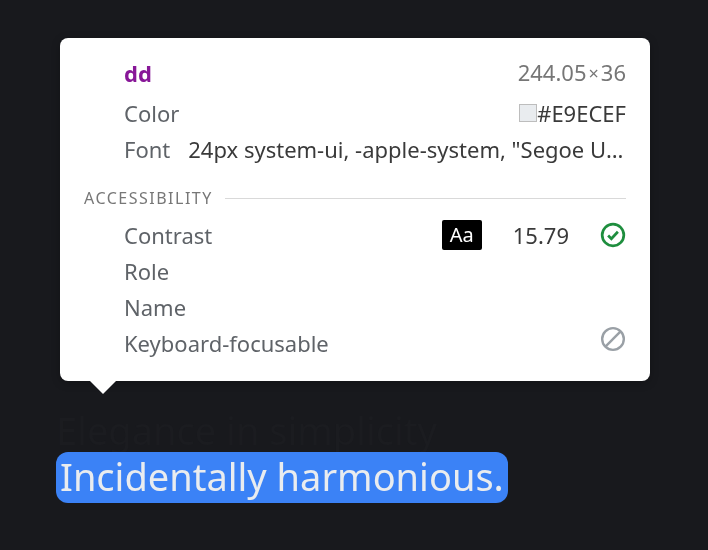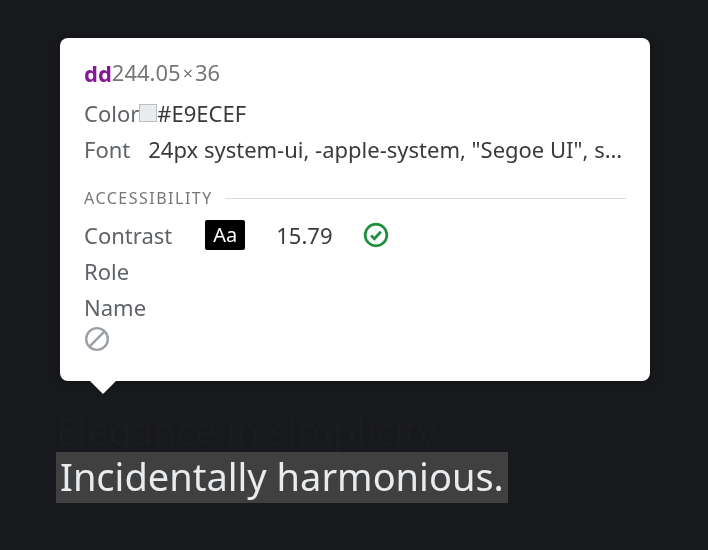--- a/index.html
+++ b/index.html
@@ -33,23 +33,25 @@
     bottom: -13px;
     left: 30px;
     width: 0;
     height: 0;
     border-left: 13px solid transparent;
     border-right: 13px solid transparent;
     border-top: 13px solid #ffffff;
   }
   .row {
     display: flex;
+    justify-content: space-between;
     align-items: center;
     min-height: 36px;
     line-height: 36px;
+    margin-left: 40px;
   }
   .tag-row {
     margin-bottom: 4px;
   }
   .tag {
     color: #881798;
     font-weight: 700;
     font-size: 22px;
   }
   .dims {
@@ -140,23 +142,24 @@
     stroke: #9aa0a6;
     stroke-width: 2.2;
     fill: none;
   }
   .highlighted-text {
     position: absolute;
     top: 452px;
     left: 56px;
     font-size: 38px;
     color: #e9ecef;
-    background: #404040;
+    background: #3b82f6;
     padding: 0 4px 2px 4px;
     line-height: 1.3;
+    border-radius: 12px;
   }
   .bg-text {
     position: absolute;
     top: 404px;
     left: 56px;
     font-size: 38px;
     color: #1b1c20;
     white-space: nowrap;
     user-select: none;
   }
@@ -211,20 +214,21 @@
     <span>Role</span>
     <span></span>
   </div>
 
   <div class="row">
     <span>Name</span>
     <span></span>
   </div>
 
   <div class="row">
+    <span>Keyboard-focusable</span>
     <span>
       <svg class="no-icon" viewBox="0 0 24 24">
         <circle cx="12" cy="12" r="10"></circle>
         <line x1="5" y1="19" x2="19" y2="5"></line>
       </svg>
     </span>
   </div>
 
 </div>
 

